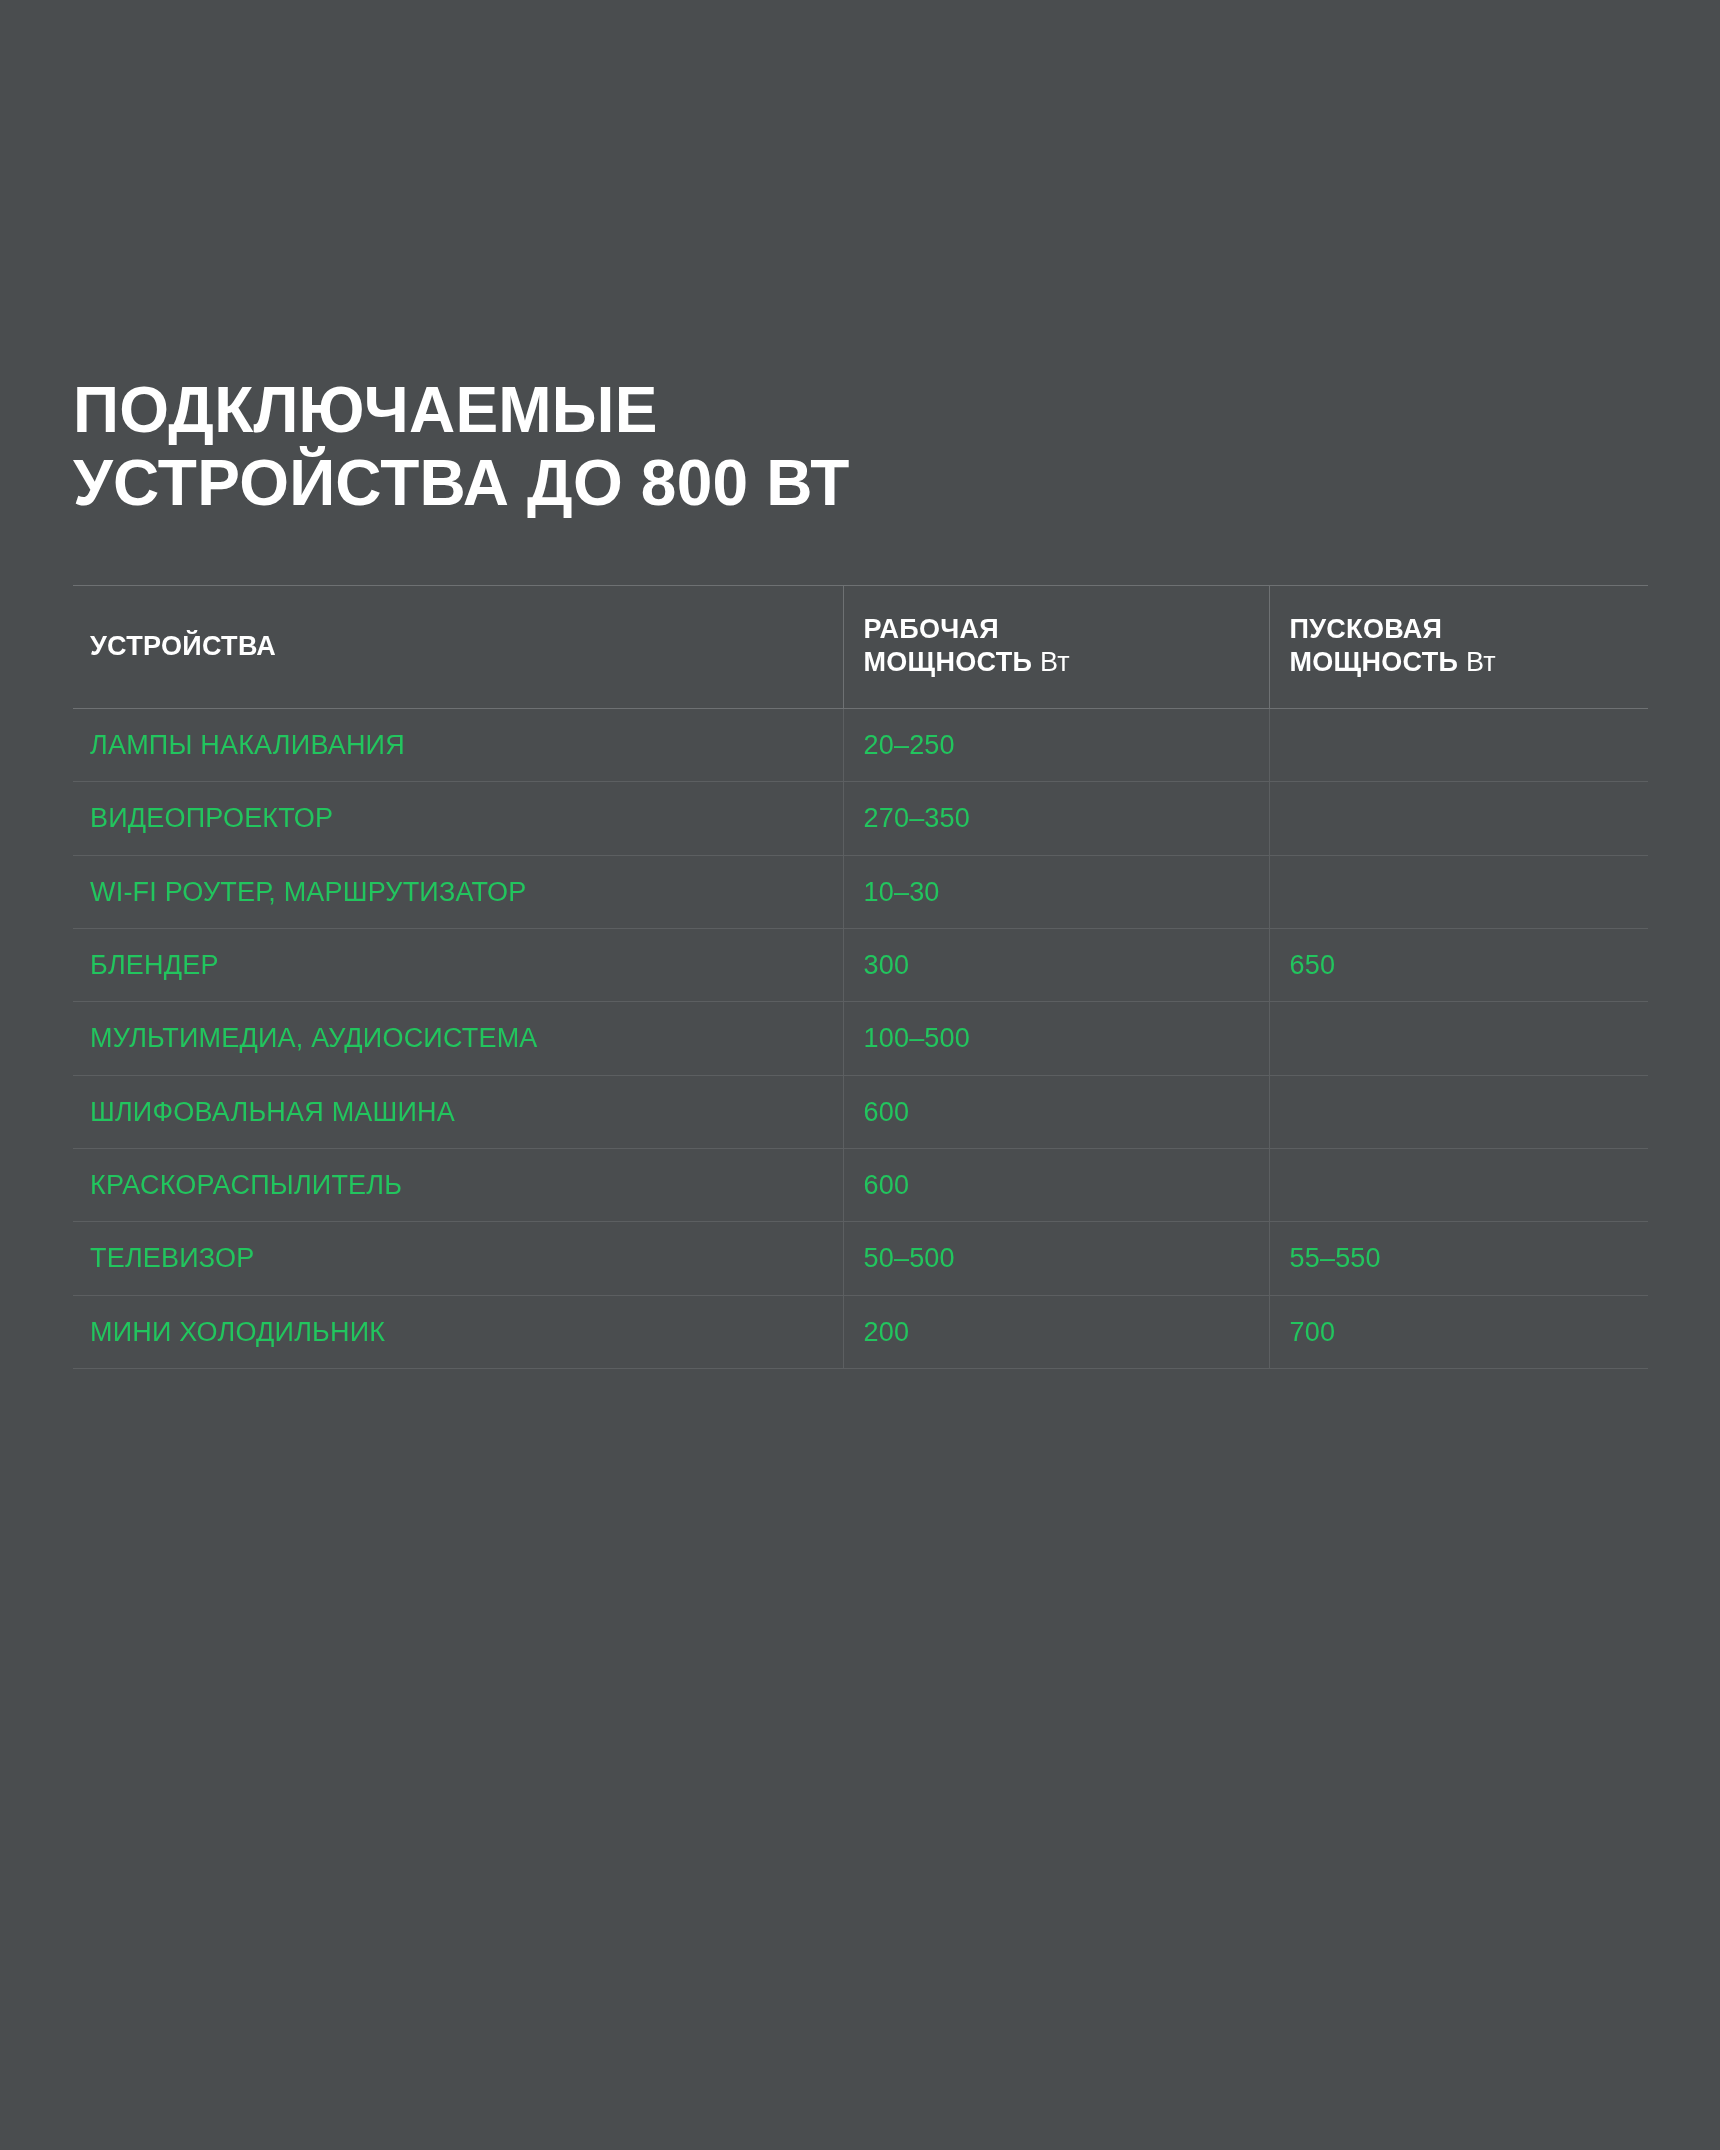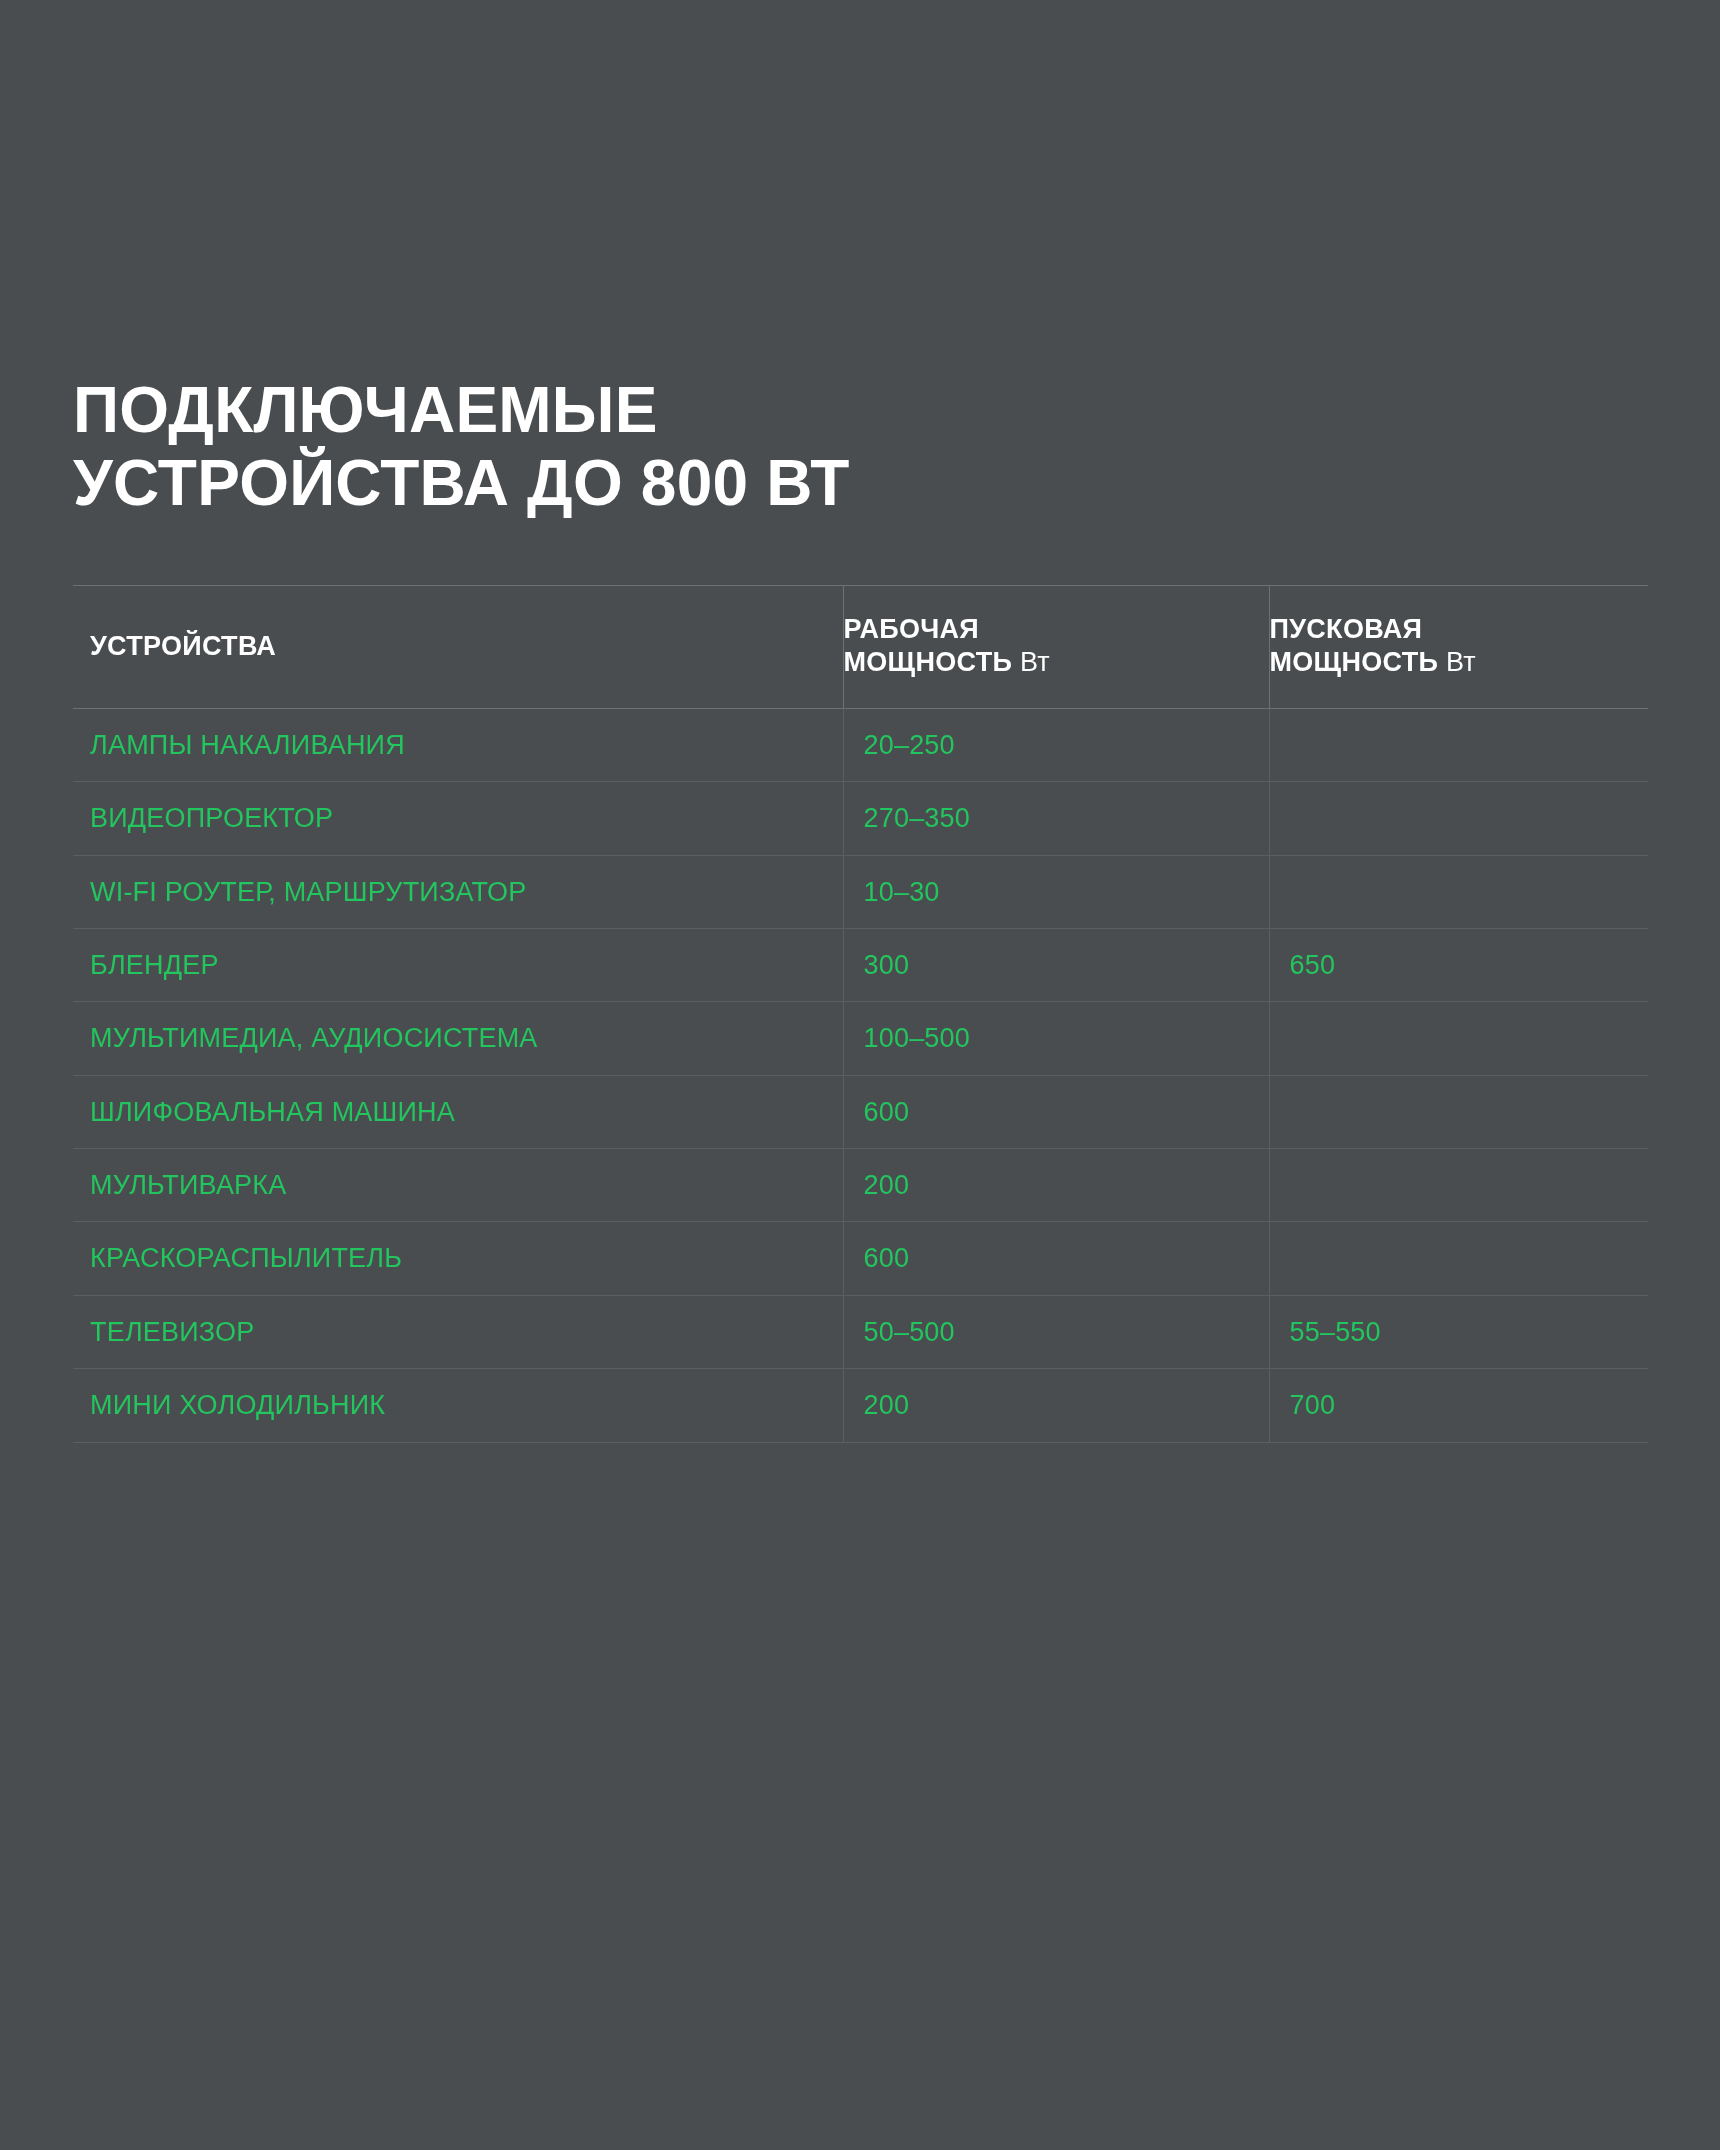--- a/index.html
+++ b/index.html
@@ -59,20 +59,21 @@
     line-height: 1.24;
     letter-spacing: 0.3px;
     padding: 27px 0 28px 0;
     border-top: 1.3px solid #6e7173;
     border-bottom: 1.3px solid #6e7173;
     color: #ffffff;
   }
   table.spec thead th.col-dev { padding-left: 17px; }
   table.spec thead th.col-run,
   table.spec thead th.col-start {
+    padding-left: 20px;
     border-left: 1.3px solid #6e7173;
   }
   .hdr-line { display: block; white-space: nowrap; }
   .unit { font-weight: 400; text-transform: none; }
 
   table.spec tbody td {
     font-size: 27px;
     font-weight: 400;
     line-height: 1.2;
     letter-spacing: 0.2px;
@@ -145,25 +146,20 @@
           <td class="c-dev">МУЛЬТИМЕДИА, АУДИОСИСТЕМА</td>
           <td class="c-run">100–500</td>
           <td class="c-start"></td>
         </tr>
         <tr>
           <td class="c-dev">ШЛИФОВАЛЬНАЯ МАШИНА</td>
           <td class="c-run">600</td>
           <td class="c-start"></td>
         </tr>
         <tr>
-          <td class="c-dev">МУЛЬТИВАРКА</td>
-          <td class="c-run">200</td>
-          <td class="c-start"></td>
-        </tr>
-        <tr>
           <td class="c-dev">КРАСКОРАСПЫЛИТЕЛЬ</td>
           <td class="c-run">600</td>
           <td class="c-start"></td>
         </tr>
         <tr>
           <td class="c-dev">ТЕЛЕВИЗОР</td>
           <td class="c-run">50–500</td>
           <td class="c-start">55–550</td>
         </tr>
         <tr>

